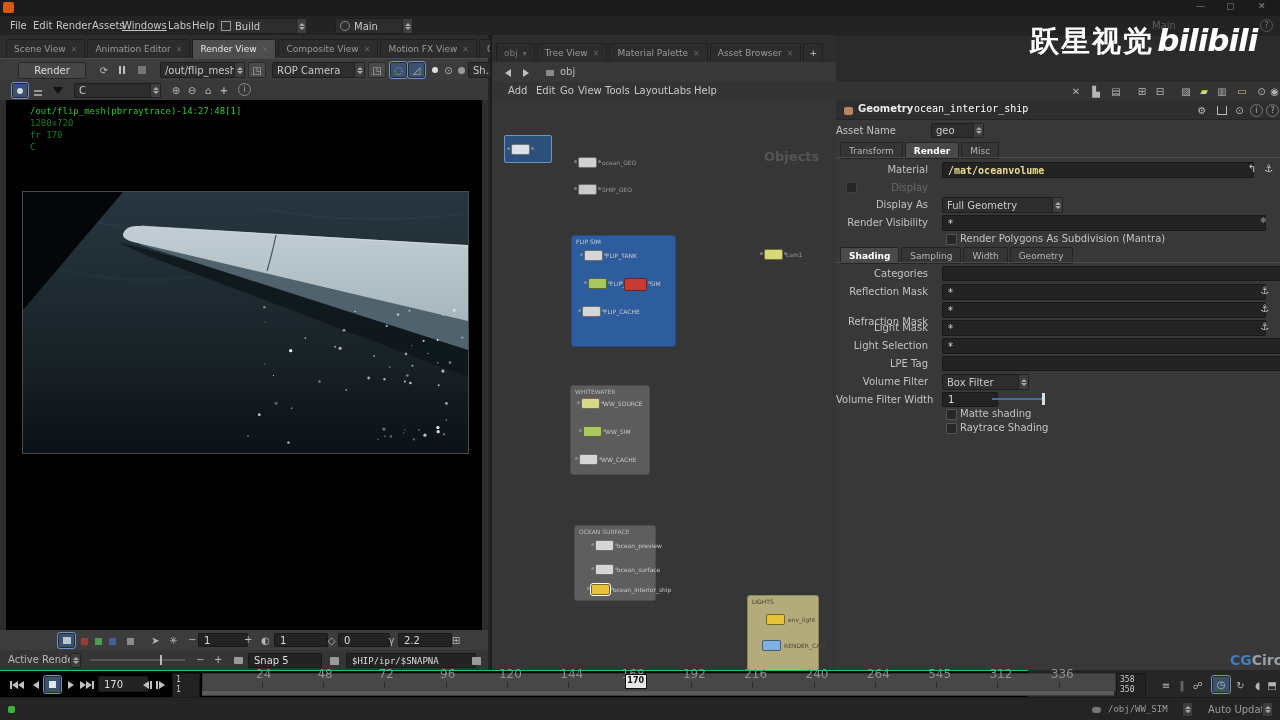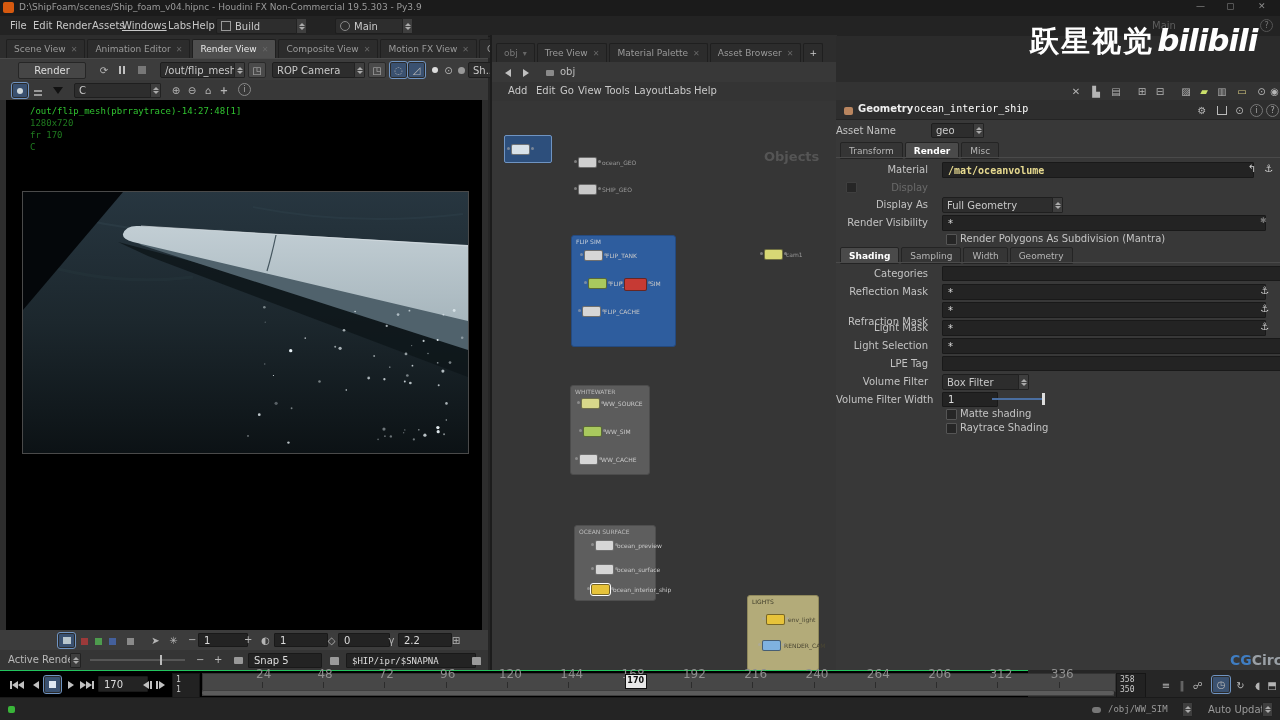--- a/index.html
+++ b/index.html
@@ -40,21 +40,20 @@
   .tick span{position:absolute;bottom:7px;left:-8px;width:20px;text-align:center;font-size:12px;color:#8f8f8f;}
   .glabel{color:#30c330;}
 </style>
 </head>
 <body>
 
 <div id="screen">
 
   <div class="abs row" style="left:0;top:0;width:1280px;height:16px;background:#1b1b1b;">
     <span class="abs" style="left:3px;top:2px;width:11px;height:11px;background:#d6590f;border-radius:2px;"></span>
-    <span class="abs" style="left:19px;top:2px;color:#9a9a9a;font-size:9px;">D:\ShipFoam/scenes/Ship_foam_v04.hipnc - Houdini FX Non-Commercial 19.5.303 - Py3.9</span>
     <span class="abs" style="left:1196px;top:1px;color:#8a8a8a;font-size:9px;">—</span>
     <span class="abs" style="left:1226px;top:1px;color:#8a8a8a;font-size:9px;">▢</span>
     <span class="abs" style="left:1258px;top:1px;color:#8a8a8a;font-size:9px;">✕</span>
   </div>
 
   <div class="abs" style="left:0;top:16px;width:1280px;height:20px;background:#232323;border-bottom:1px solid #1a1a1a;">
     <span class="abs" style="left:10px;top:4px;">File</span>
     <span class="abs" style="left:33px;top:4px;">Edit</span>
     <span class="abs" style="left:56px;top:4px;">Render</span>
     <span class="abs" style="left:92px;top:4px;">Assets</span>
@@ -599,21 +598,21 @@
         <div class="tick" style="left: 60.2241%;">
           <span>216</span>
         </div>
         <div class="tick" style="left: 66.9468%;">
           <span>240</span>
         </div>
         <div class="tick" style="left: 73.6695%;">
           <span>264</span>
         </div>
         <div class="tick" style="left: 80.3922%;">
-          <span>206</span>
+          <span>545</span>
         </div>
         <div class="tick" style="left: 87.1148%;">
           <span>312</span>
         </div>
         <div class="tick" style="left: 93.8375%;">
           <span>336</span>
         </div>
       </div>
     <div class="abs" style="left:202px;top:19px;width:912px;height:6px;background:#3f3f3f;">
       <div class="abs" style="left:0;top:1px;width:100%;height:4px;background:#5c5c5c;border-radius:2px;"></div>

